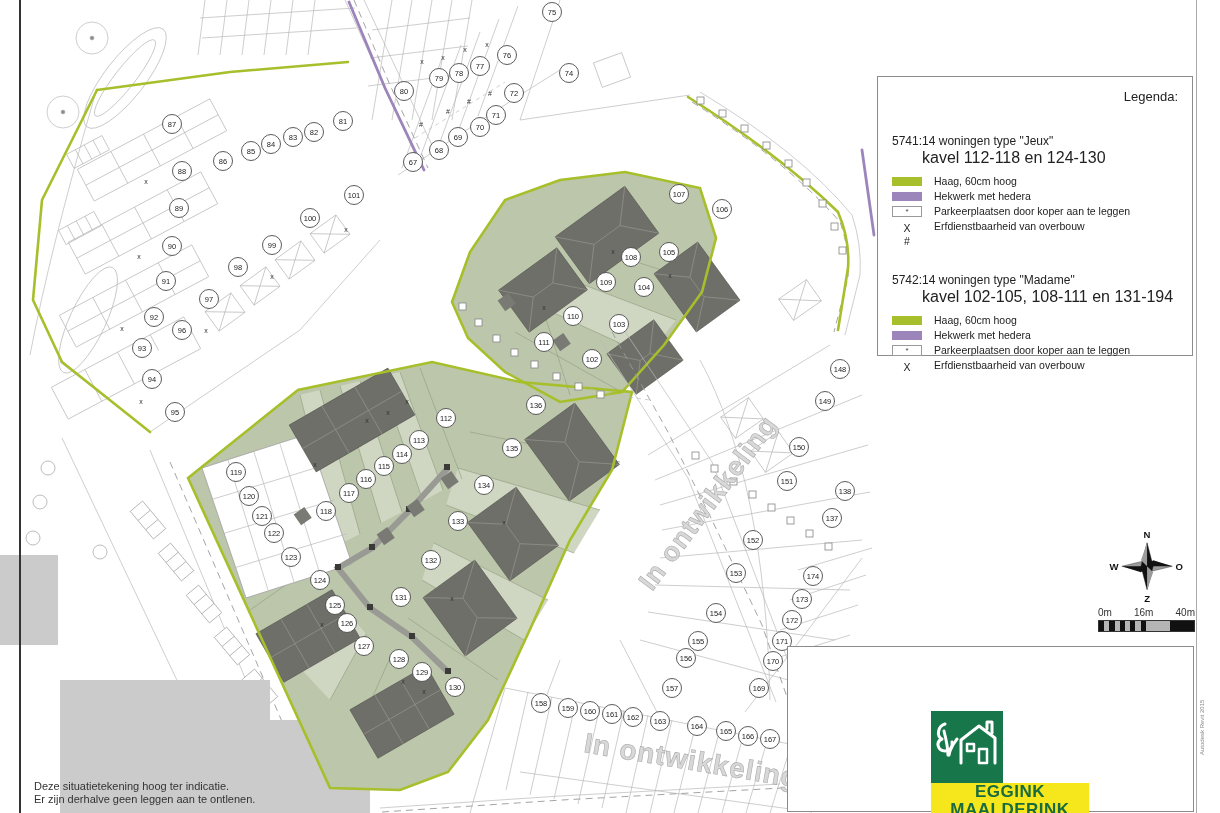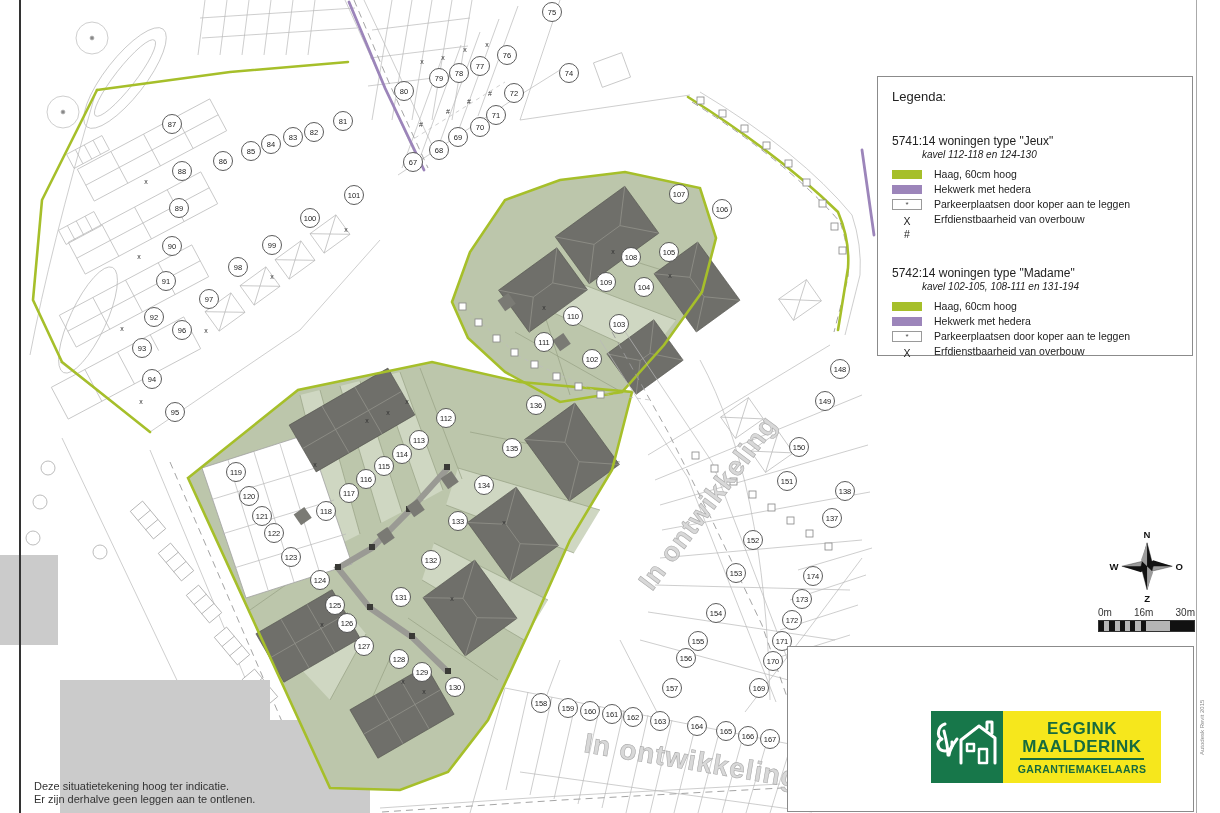--- a/index.html
+++ b/index.html
@@ -22,44 +22,44 @@
   .post{fill:#fff;stroke:#868686;stroke-width:.8}
   .postd{fill:#3a3a36}
   .tree{fill:none;stroke:#ababab;stroke-width:.8}
   .grayb{fill:#cbcbcb;stroke:none}
   .fpath{stroke:#9a9a94;stroke-width:6;fill:none}
   .ontw{fill:#d8d8d8;stroke:#ababab;stroke-width:.6;font-weight:bold;letter-spacing:1px}
 
   
   .legend{position:absolute;left:877px;top:76px;width:316px;height:280px;background:#fff;
           border:1px solid #8b8b8b;box-sizing:border-box;padding:12px 14px;color:#222;}
-  .legend-title{font-size:13px;margin-bottom:30px;}
+  .legend-title{font-size:13px;margin-bottom:30px;text-align:right;}
   .lg-sec-title{font-size:12px;}
-  .lg-sec-sub{font-size:10px;font-style:italic;margin:1px 0 8px 30px;}
+  .lg-sec-sub{font-size:16px;margin:1px 0 8px 30px;}
   .lg-row{display:flex;align-items:center;margin:3px 0;font-size:10.5px;}
   .sw{width:30px;height:9px;margin-right:12px;flex:0 0 30px;}
   .sw-green{background:#a6bf2a;}
   .sw-purple{background:#9c85ba;}
   .sw-park{background:#fff;border:1px solid #9a9a9a;height:11px;box-sizing:border-box;
            font-size:8px;line-height:9px;text-align:center;color:#444;}
   .sw-sym{background:none;text-align:center;font-size:10.5px;color:#222;}
   .lg-gap{height:26px;}
 
   
   .compass{position:absolute;left:1100px;top:528px;width:95px;height:80px;}
   .scalebar{position:absolute;left:1098px;top:607px;width:97px;}
   .scale-labels{display:flex;justify-content:space-between;font-size:10px;color:#333;margin-bottom:2px;}
   .bar{display:flex;height:10px;border:1px solid #333;}
   .bar span{display:block;height:100%;}
   .sb{background:#111;} .sg{background:#b5b5b5;}
 
   
   .logo-panel{position:absolute;left:787px;top:646px;width:407px;height:166px;background:#fff;
               border:1px solid #8b8b8b;box-sizing:border-box;}
-  .logo{position:absolute;left:143px;top:64px;display:flex;height:72px;}
+  .logo{position:absolute;left:143px;top:64px;display:flex;height:72px;flex-direction:column;}
   .logo-green{width:72px;height:72px;background:#17774a;flex:0 0 72px;}
   .logo-yellow{width:158px;height:72px;background:#f6e71c;color:#176b3e;display:flex;
                flex-direction:column;align-items:center;justify-content:center;}
   .logo-l1{font-size:17px;font-weight:bold;letter-spacing:.5px;line-height:17px;}
   .logo-l2{font-size:17px;font-weight:bold;letter-spacing:.5px;line-height:19px;border-bottom:2px solid #176b3e;padding:0 2px 2px 2px;}
   .logo-l3{font-size:10.5px;font-weight:bold;letter-spacing:.4px;margin-top:3px;}
 
   
   .disclaimer{position:absolute;left:34px;top:780px;font-size:11px;color:#333;line-height:13px;}
 
@@ -799,21 +799,21 @@
     <text x="0" y="-32" text-anchor="middle" font-size="11" font-weight="bold" fill="#111">N</text>
     <text x="37" y="4" text-anchor="middle" font-size="11" font-weight="bold" fill="#111">O</text>
     <text x="0" y="41" text-anchor="middle" font-size="11" font-weight="bold" fill="#111">Z</text>
     <text x="-38" y="4" text-anchor="middle" font-size="11" font-weight="bold" fill="#111">W</text>
   </svg>
 
   <div class="scalebar">
     <div class="scale-labels">
       <span>0m</span>
       <span>16m</span>
-      <span>30m</span>
+      <span>40m</span>
     </div>
     <div class="bar">
       <span class="sb" style="width:5.2px"></span>
         <span class="sg" style="width:5.2px"></span>
       <span class="sb" style="width:5.2px"></span>
         <span class="sg" style="width:5.2px"></span>
       <span class="sb" style="width:5.2px"></span>
         <span class="sg" style="width:5.2px"></span>
       <span class="sb" style="width:5.2px"></span>
         <span class="sg" style="width:5.2px"></span>

